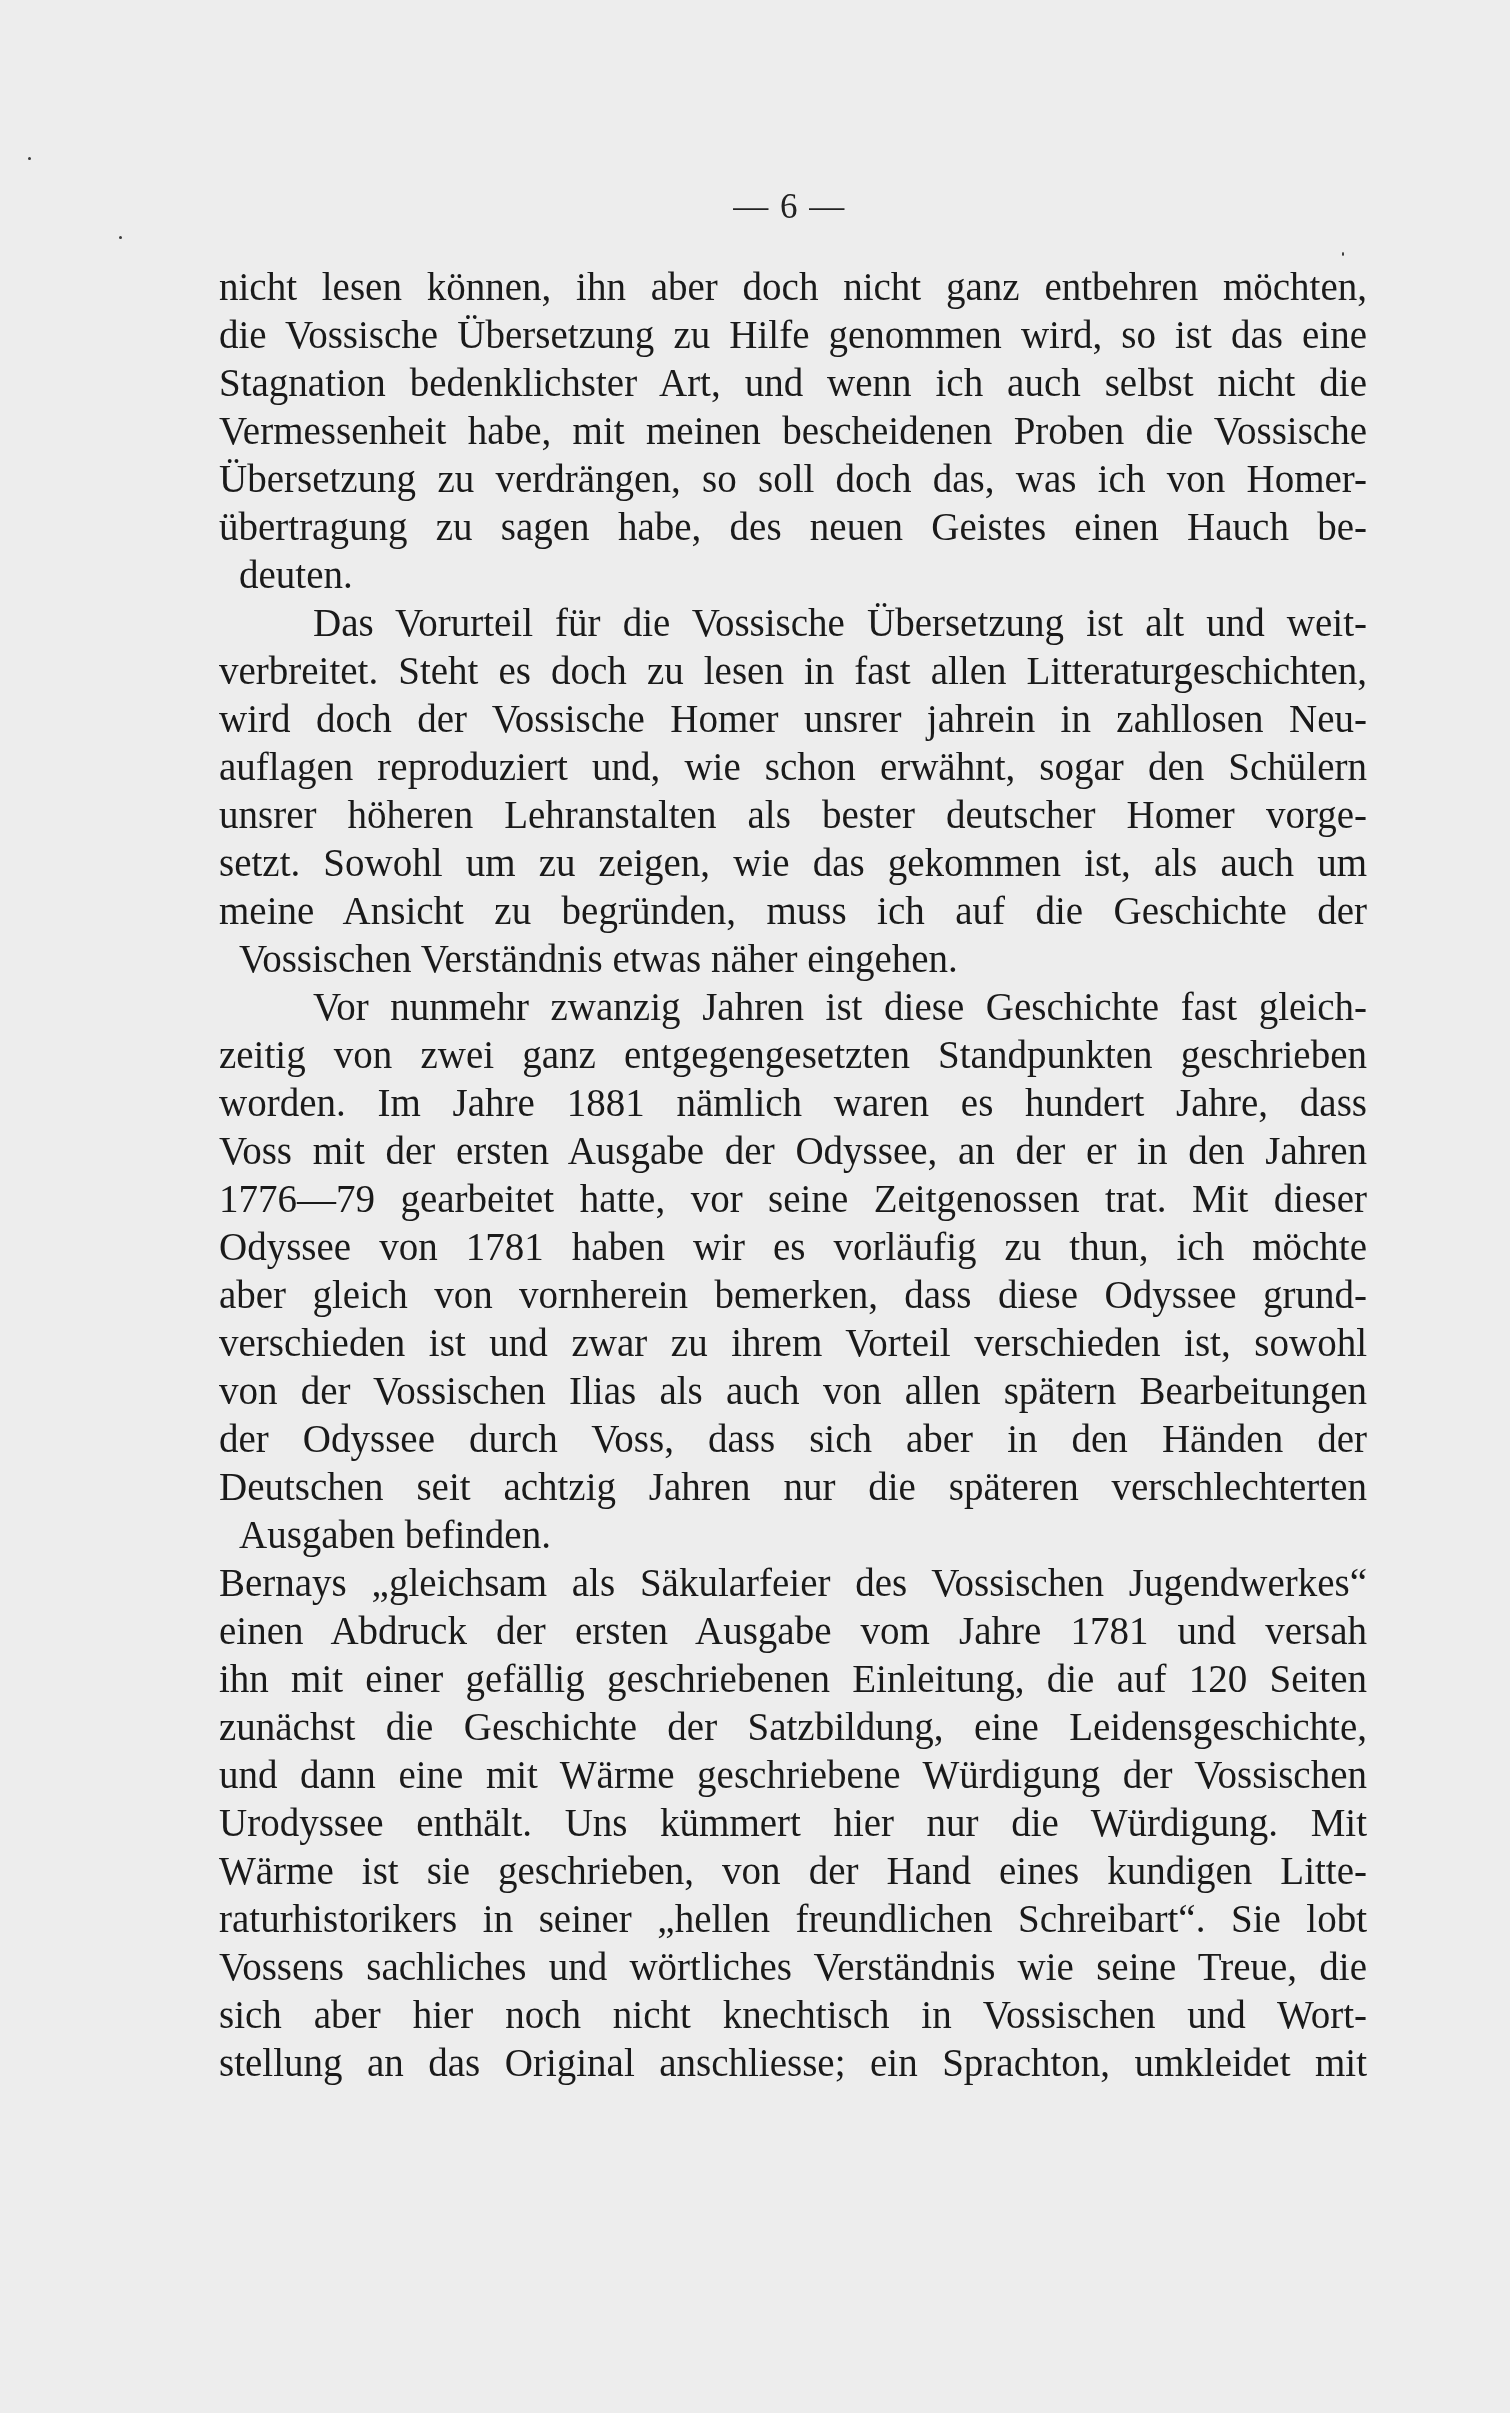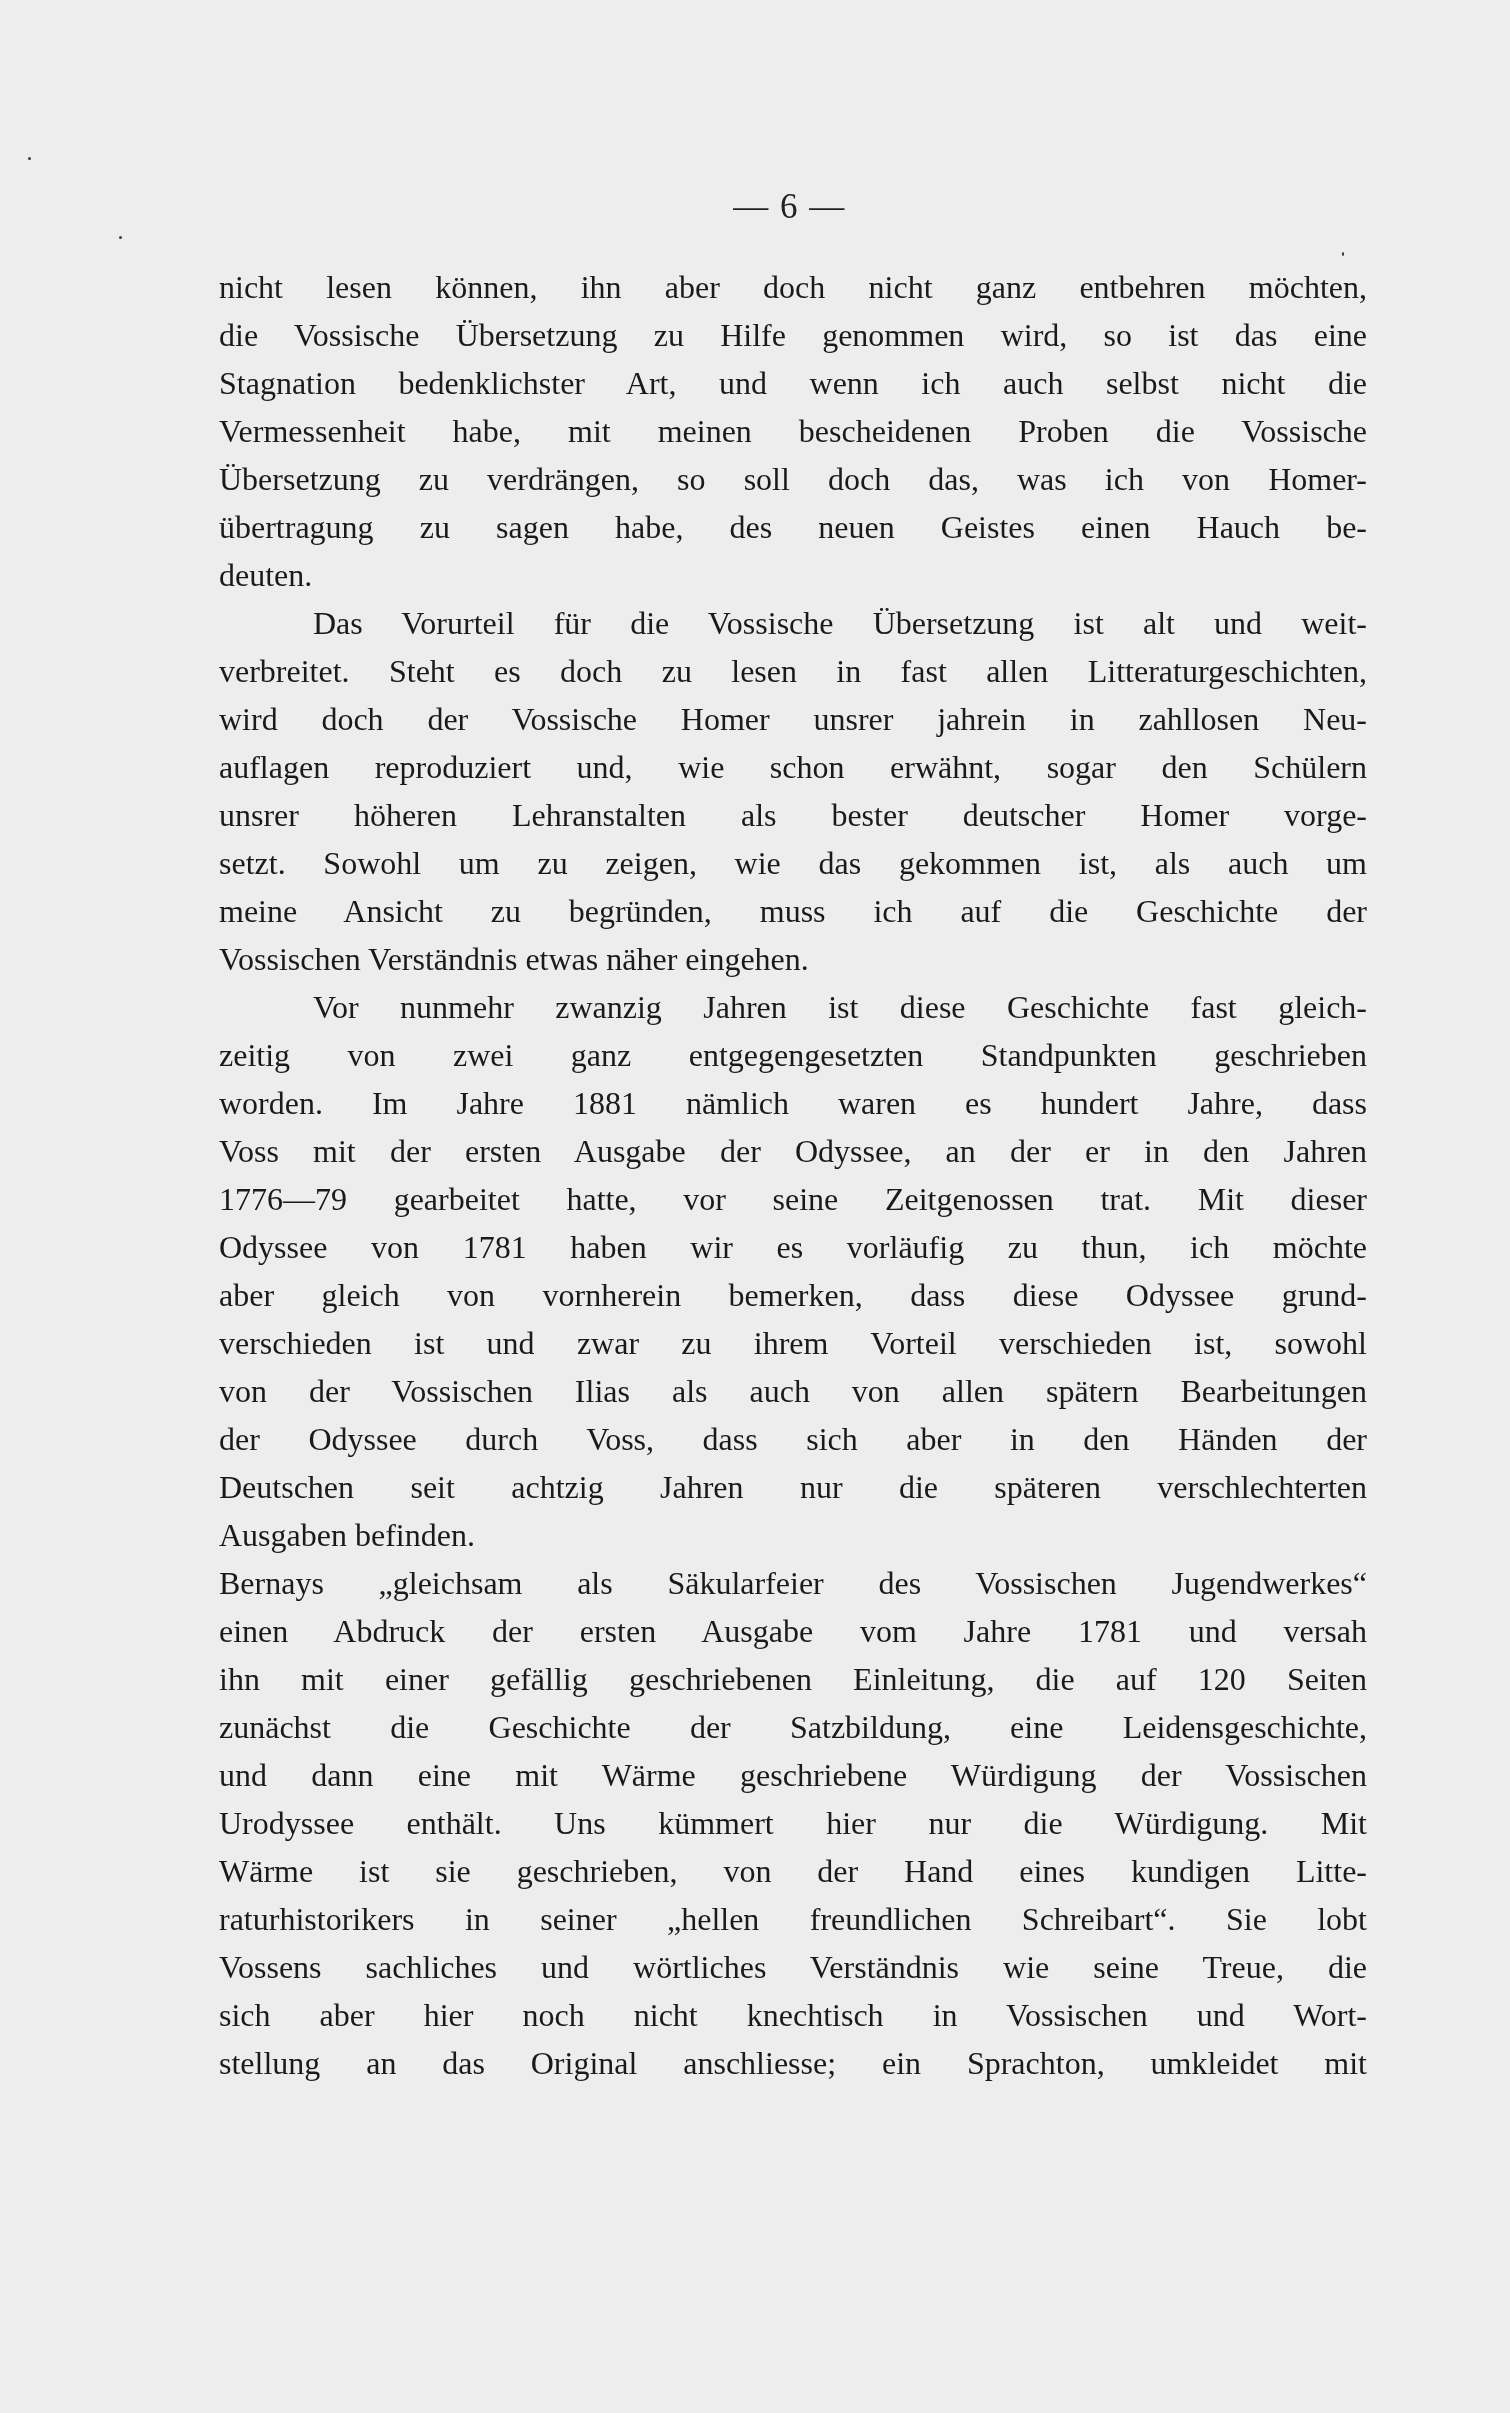--- a/index.html
+++ b/index.html
@@ -40,28 +40,29 @@
   .text-block {
     position: absolute;
     left: 219px;
     top: 263px;
     width: 1148px;
   }
   .line {
     display: block;
     height: 48px;
     line-height: 48px;
-    font-size: 32px;
+    font-size: 39px;
     text-align: justify;
     text-align-last: justify;
     white-space: nowrap;
     overflow: visible;
   }
   .line.last {
     text-align-last: left;
+    margin-left: 20px;
   }
   .line.indent {
     padding-left: 94px;
   }
 </style>
 </head>
 <body>
 
 <div class="page">
   <span class="speck" style="left:28px; top:157px;"></span>

